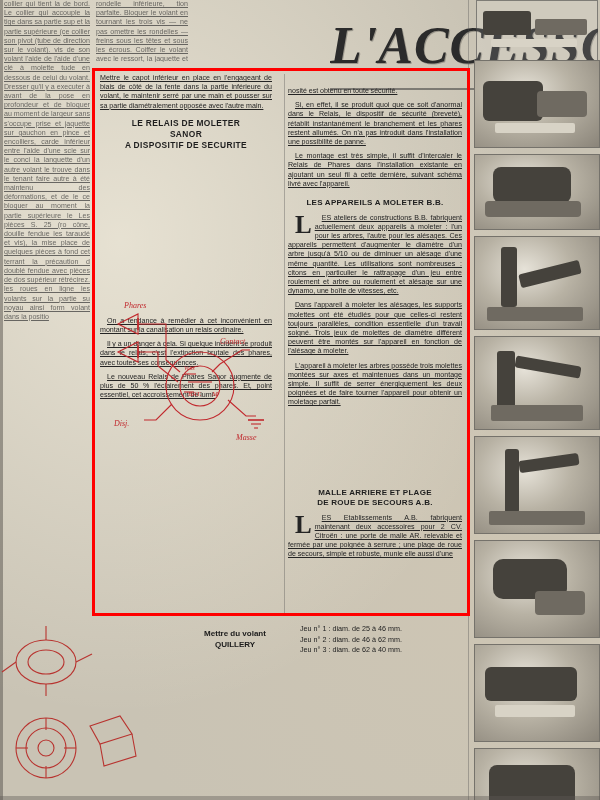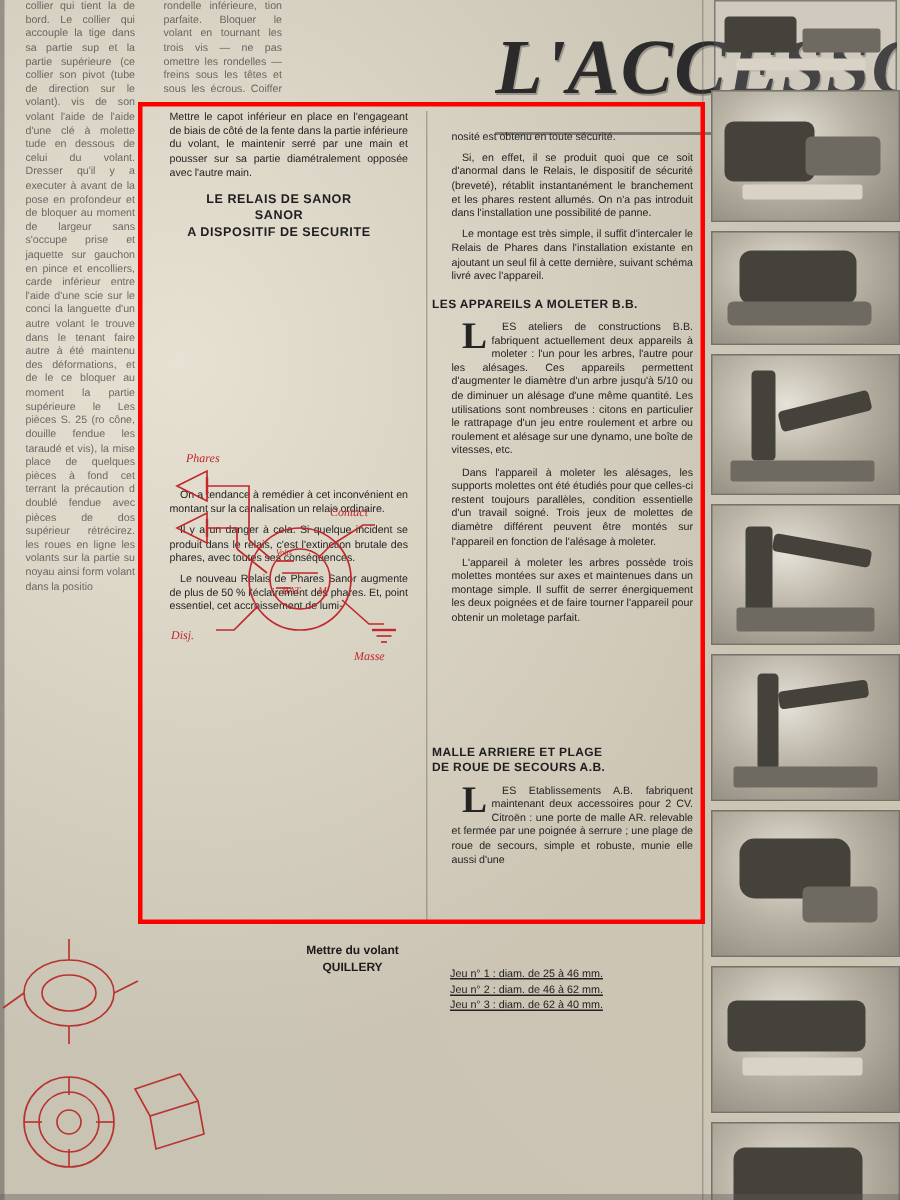--- a/index.html
+++ b/index.html
@@ -70,21 +70,21 @@
     position: absolute;
     font-family: "Liberation Sans", sans-serif;
     font-size: 7.1px;
     line-height: 9.2px;
     color: #242424;
     text-align: justify;
     -webkit-hyphens: auto;
     hyphens: auto;
     word-spacing: -0.2px;
   }
-  .col p { margin: 0 0 5px 13px; text-indent: 7px; }
+  .col p { margin: 0 0 5px 0; text-indent: 7px; text-decoration: underline; }
   .col p.noind { text-indent: 0; }
   .faded {
     color: #3a3a3a;
     opacity: .72;
     filter: blur(0.25px);
   }
   
   .col-left {
     left: 4px;
     top: 0px;
@@ -130,20 +130,21 @@
     text-align: center;
     font-weight: bold;
     font-size: 8.4px;
     line-height: 11px;
     letter-spacing: .4px;
     margin: 7px 0 6px 0;
     text-indent: 0;
     color: #1e1e1e;
   }
   .head2 {
+    text-align: center;
     font-weight: bold;
     font-size: 8px;
     line-height: 10.5px;
     letter-spacing: .3px;
     margin: 9px 0 5px 0;
     text-indent: 0;
     color: #1e1e1e;
   }
   .dropcap-para {
     text-indent: 0;
@@ -181,26 +182,25 @@
     text-align: center;
     font-size: 8px;
     font-weight: bold;
     line-height: 11px;
     color: #1b1b1b;
   }
   
   .jeu {
     position: absolute;
     left: 300px;
-    top: 644px;
+    top: 624px;
     width: 160px;
     font-size: 7.2px;
     line-height: 10.5px;
     color: #222;
-    text-decoration: underline;
   }
   
   .redart {
     position: absolute;
     color: #b8332f;
   }
   
   .photocol {
     position: absolute;
     left: 472px;
@@ -296,21 +296,21 @@
     <p class="noind">rondelle inférieure, tion parfaite. Bloquer le volant en tournant les trois vis — ne pas omettre les rondelles — freins sous les têtes et sous les écrous.
 Coiffer le volant avec le ressort, la jaquette et le capuchon aligné</p>
   </div>
 
   <div class="redbox"></div>
 
   <div class="col colA">
     <p class="noind">Mettre le capot inférieur en place en l'engageant de biais de côté de la fente dans la partie inférieure du volant, le maintenir serré par une main et pousser sur sa partie diamétralement opposée avec l'autre main.</p>
 
     <div class="head">
-      <div>LE RELAIS DE SANOR</div>
+      <div>LE RELAIS DE MOLETER</div>
       <div>SANOR</div>
       <div>A DISPOSITIF DE SECURITE</div>
     </div>
 
 
     <div style="height:160px;"></div>
 
     <p>On a tendance à remédier à cet inconvénient en montant sur la canalisation un relais ordinaire.</p>
     <p>Il y a un danger à cela. Si quelque incident se produit dans le relais, c'est l'extinction brutale des phares, avec toutes ses conséquences.</p>
     <p>Le nouveau Relais de Phares Sanor augmente de plus de 50 % l'éclairement des phares. Et, point essentiel, cet accroissement de lumi-</p>

